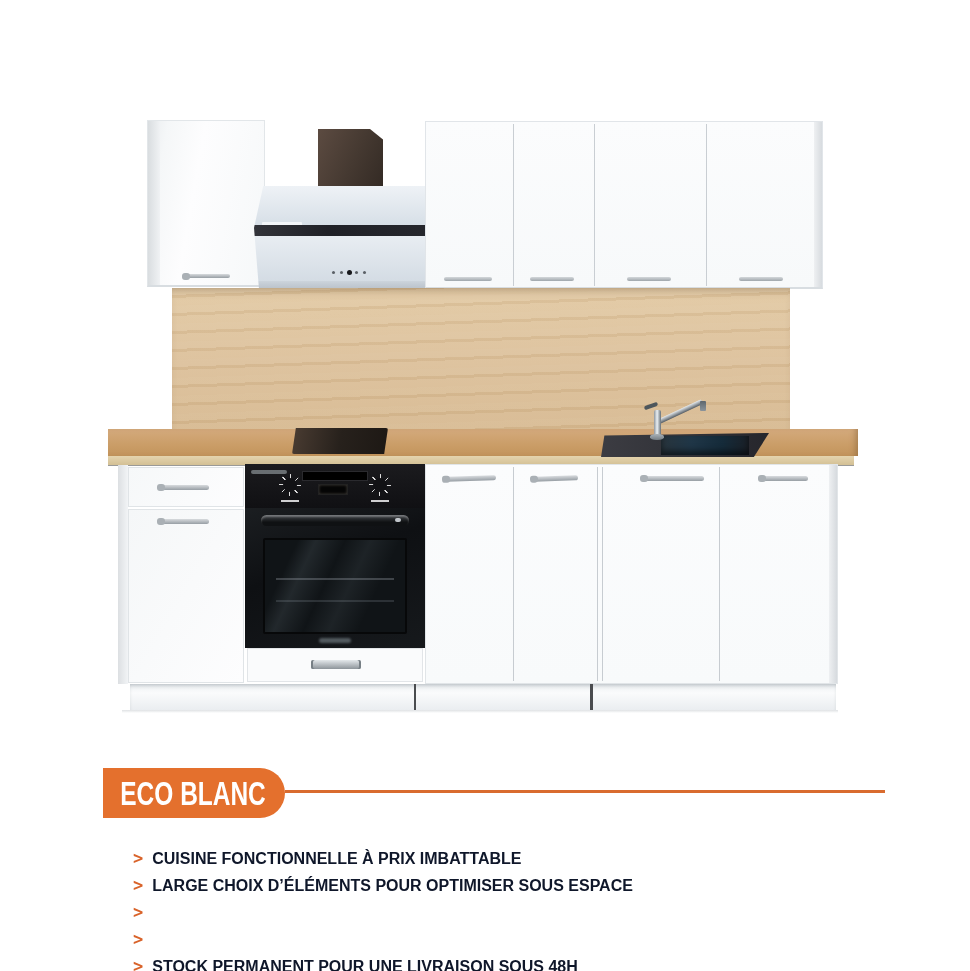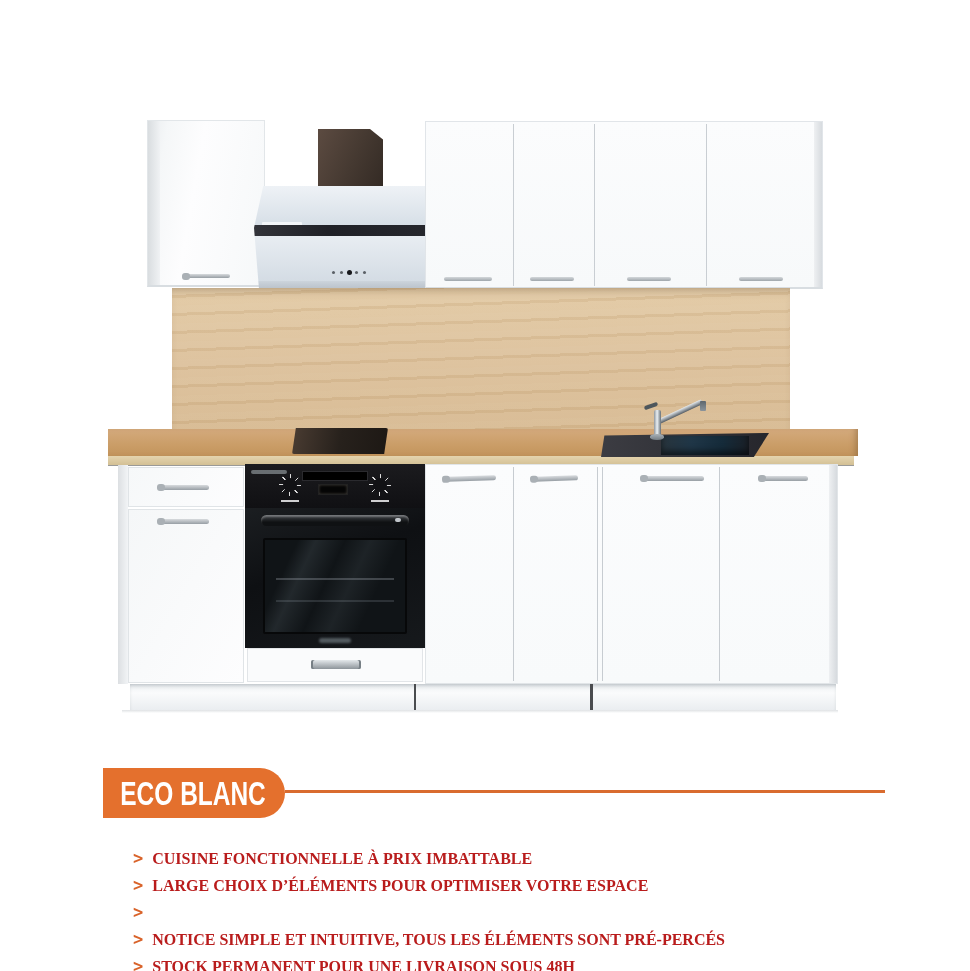--- a/index.html
+++ b/index.html
@@ -89,21 +89,21 @@
 
   
   .banner{left:103px;top:768px;width:182px;height:50px;background:#e4702d;border-radius:0 27px 27px 0;display:flex;align-items:center;}
   .banner-title{display:inline-block;padding-left:24px;color:#ffffff;font-weight:700;font-size:34px;letter-spacing:0;transform:scaleX(.72);transform-origin:left center;white-space:nowrap;}
   .banner-line{left:285px;top:790px;width:600px;height:3px;background:#d96b2e;}
 
   
   .features{left:133px;top:845px;margin:0;padding:0;list-style:none;position:absolute;}
   .feature{height:27px;display:flex;align-items:center;white-space:nowrap;}
   .chev{color:#d9632a;font-family:"DejaVu Sans Mono",monospace;font-weight:700;font-size:17px;margin-right:9px;line-height:1;}
-  .ftext{color:#b91c1c;font-family:Liberation Serif, serif;font-weight:700;font-size:16px;line-height:1;}
+  .ftext{color:#0f172a;font-family:Liberation Sans, sans-serif;font-weight:700;font-size:16px;line-height:1;}
 </style>
 </head>
 <body>
 
 <div class="photo" title="Cuisine ECO BLANC : meubles blancs, crédence et plan de travail décor bois, hotte inclinée, four noir encastré, plaque et évier noirs avec mitigeur chromé">
 
   <div class="abs wcl">
     <div class="abs wcl-side"></div>
     <div class="abs b-handle" style="left:36px;top:153px;width:46px;height:4px;"></div>
   </div>
@@ -205,26 +205,25 @@
 </div>
 <div class="abs banner-line"></div>
 
 <ul class="features">
   <li class="feature">
     <span class="chev">&gt;</span>
     <span class="ftext">CUISINE FONCTIONNELLE À PRIX IMBATTABLE</span>
   </li>
   <li class="feature">
     <span class="chev">&gt;</span>
-    <span class="ftext">LARGE CHOIX D’ÉLÉMENTS POUR OPTIMISER VOTRE ESPACE</span>
-  </li>
-  <li class="feature">
-    <span class="chev">&gt;</span>
-  </li>
-  <li class="feature">
-    <span class="chev">&gt;</span>
-    <span class="ftext">NOTICE SIMPLE ET INTUITIVE, TOUS LES ÉLÉMENTS SONT PRÉ-PERCÉS</span>
+    <span class="ftext">LARGE CHOIX D’ÉLÉMENTS POUR OPTIMISER SOUS ESPACE</span>
+  </li>
+  <li class="feature">
+    <span class="chev">&gt;</span>
+  </li>
+  <li class="feature">
+    <span class="chev">&gt;</span>
   </li>
   <li class="feature">
     <span class="chev">&gt;</span>
     <span class="ftext">STOCK PERMANENT POUR UNE LIVRAISON SOUS 48H</span>
   </li>
 </ul>
 
 </body></html>

